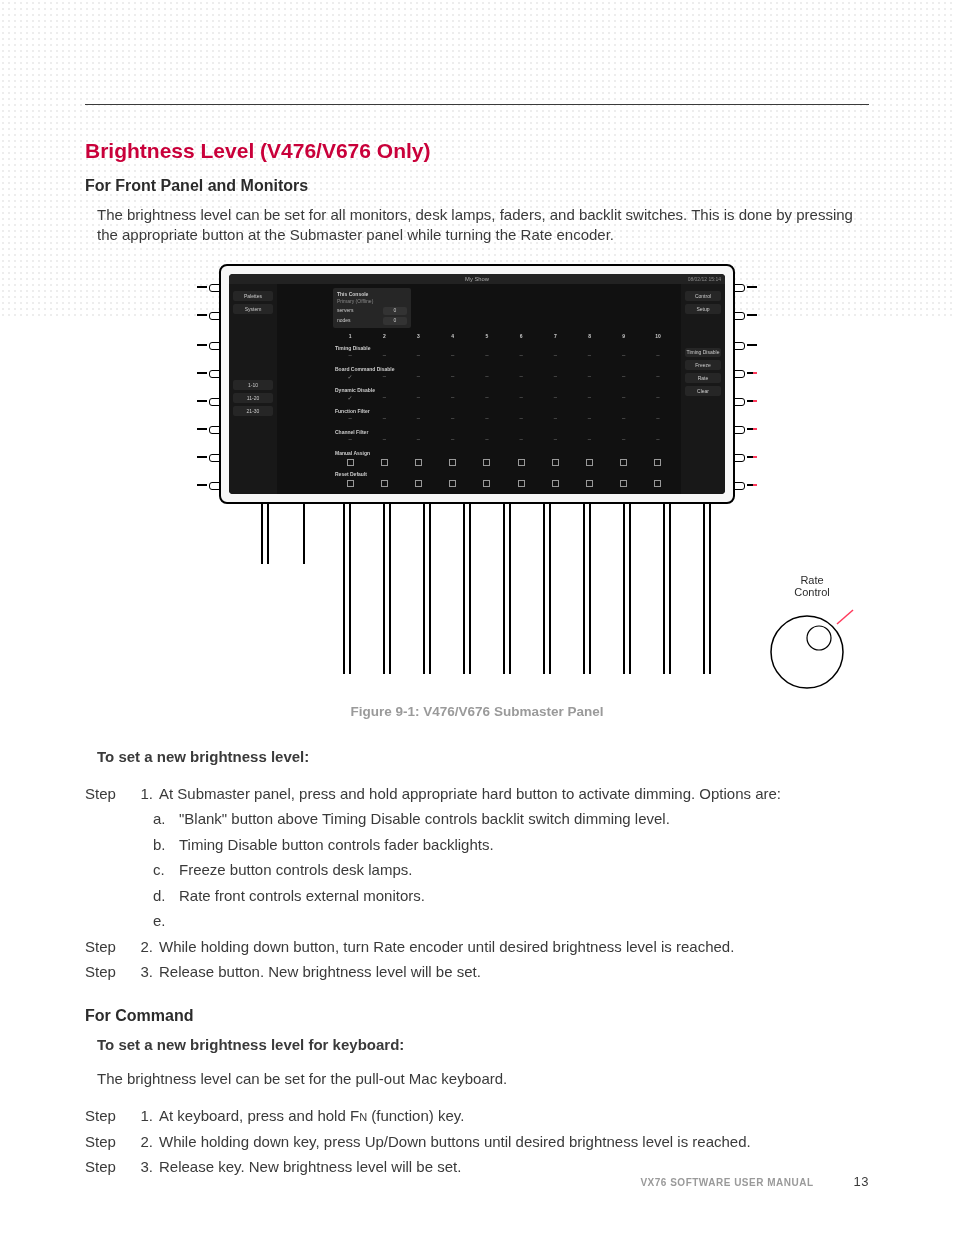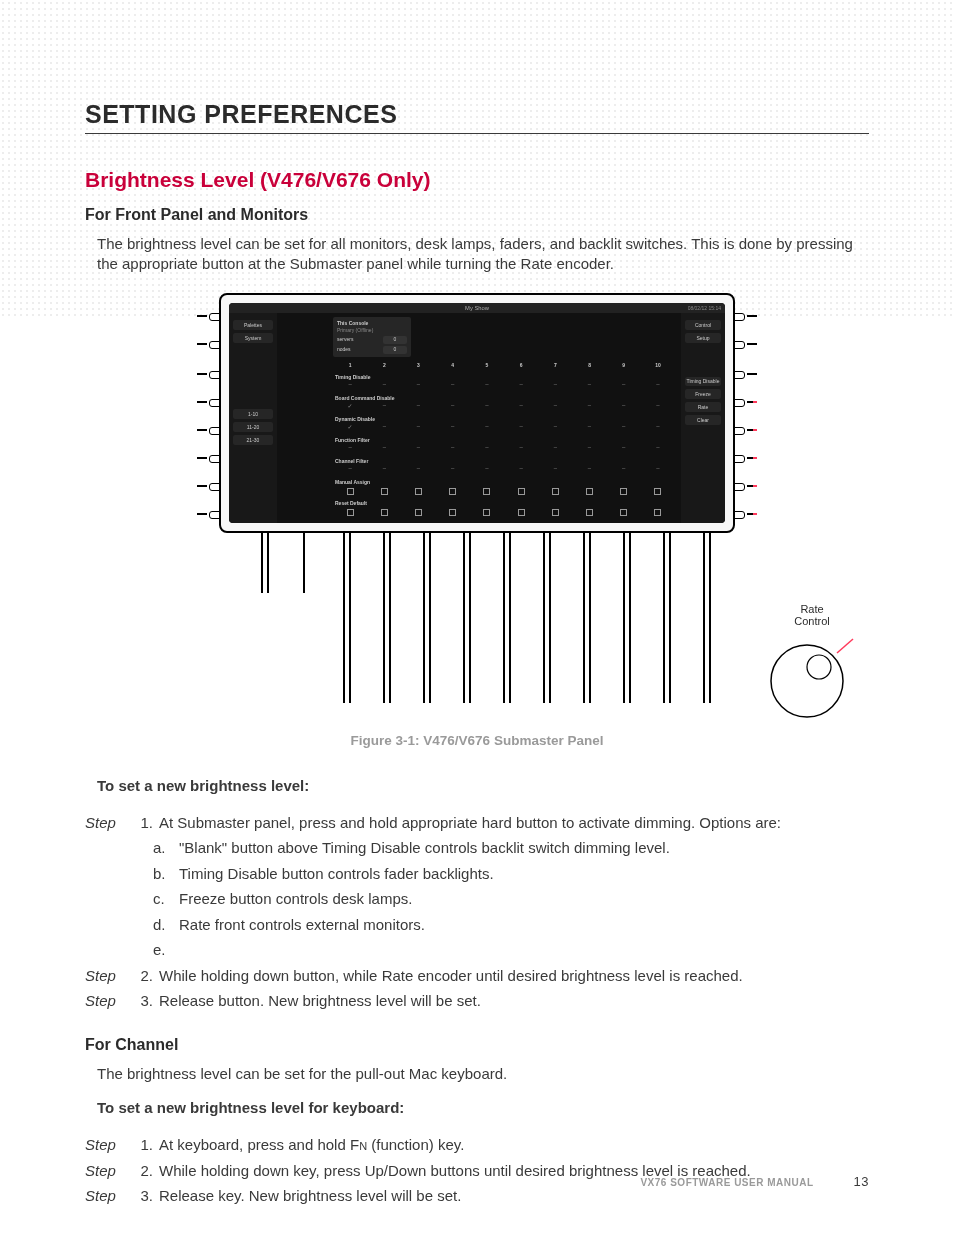--- a/index.html
+++ b/index.html
@@ -68,21 +68,21 @@
     margin: 0 0 14px 12px;
     color: #3a3a3a;
   }
   .bold { font-weight: 700; }
   .step-row {
     display: flex;
     font-size: 15px;
     line-height: 1.7;
     color: #3a3a3a;
   }
-  .step-row .label { width: 42px; flex: none; font-style: italic; }
+  .step-row .label { width: 42px; flex: none; }
   .step-row .num   { width: 26px; flex: none; text-align: right; padding-right: 6px; }
   .step-row .txt   { flex: 1; }
   .sub-row {
     display: flex;
     font-size: 15px;
     line-height: 1.7;
     color: #3a3a3a;
     padding-left: 68px;
   }
   .sub-row .letter { width: 26px; flex: none; }
@@ -231,21 +231,20 @@
 
   .smallcaps { font-variant: small-caps; }
 </style>
 </head>
 <body>
 
 <div class="page">
   <div class="bg-dots"></div>
   <div class="content">
 
-    <h1 class="section-title">SETTING PREFERENCES</h1>
     <hr class="title-rule">
 
     <h2 class="red-heading">Brightness Level (V476/V676 Only)</h2>
 
     <h3 class="sub-heading">For Front Panel and Monitors</h3>
     <p class="body">The brightness level can be set for all monitors, desk lamps, faders, and backlit switches. This is done by pressing the appropriate button at the Submaster panel while turning the Rate encoder.</p>
 
     <div class="figure-wrap" style="position:relative;">
       <div class="panel-outer">
 
@@ -433,21 +432,21 @@
       <div class="rate-control">
         <div class="label" style="white-space:pre-line">Rate
 Control</div>
         <svg width="90" height="90" viewBox="0 0 90 90">
           <circle cx="40" cy="50" r="36" fill="none" stroke="#000" stroke-width="1.5"></circle>
           <circle cx="52" cy="36" r="12" fill="none" stroke="#000" stroke-width="1.2"></circle>
           <line x1="70" y1="22" x2="86" y2="8" stroke="#ff3a5c" stroke-width="1.5"></line>
         </svg>
       </div>
 
-      <div class="figure-caption">Figure 3-1:  V476/V676 Submaster Panel</div>
+      <div class="figure-caption">Figure 9-1:  V476/V676 Submaster Panel</div>
     </div>
 
     <p class="body bold" style="margin-top:28px">To set a new brightness level:</p>
 
     <div class="step-row">
       <span class="label">Step</span>
         <span class="num">1.</span>
       <span class="txt">At Submaster panel, press and hold appropriate hard button to activate dimming. Options are:</span>
     </div>
     <div class="sub-row">
@@ -466,31 +465,31 @@
         <span class="letter">d.</span>
         <span class="txt">Rate front controls external monitors.</span>
       </div>
     <div class="sub-row">
         <span class="letter">e.</span>
       </div>
 
     <div class="step-row">
       <span class="label">Step</span>
         <span class="num">2.</span>
-      <span class="txt">While holding down button, while Rate encoder until desired brightness level is reached.</span>
+      <span class="txt">While holding down button, turn Rate encoder until desired brightness level is reached.</span>
     </div>
     <div class="step-row">
       <span class="label">Step</span>
         <span class="num">3.</span>
       <span class="txt">Release button. New brightness level will be set.</span>
     </div>
 
-    <h3 class="sub-heading" style="margin-top:22px">For Channel</h3>
+    <h3 class="sub-heading" style="margin-top:22px">For Command</h3>
+    <p class="body bold">To set a new brightness level for keyboard:</p>
     <p class="body">The brightness level can be set for the pull-out Mac keyboard.</p>
-    <p class="body bold">To set a new brightness level for keyboard:</p>
 
     <div class="step-row">
       <span class="label">Step</span>
         <span class="num">1.</span>
       <span class="txt">At keyboard, press and hold F<span class="smallcaps">n</span> (function) key.</span>
     </div>
     <div class="step-row">
       <span class="label">Step</span>
         <span class="num">2.</span>
       <span class="txt">While holding down key, press Up/Down buttons until desired brightness level is reached.</span>

